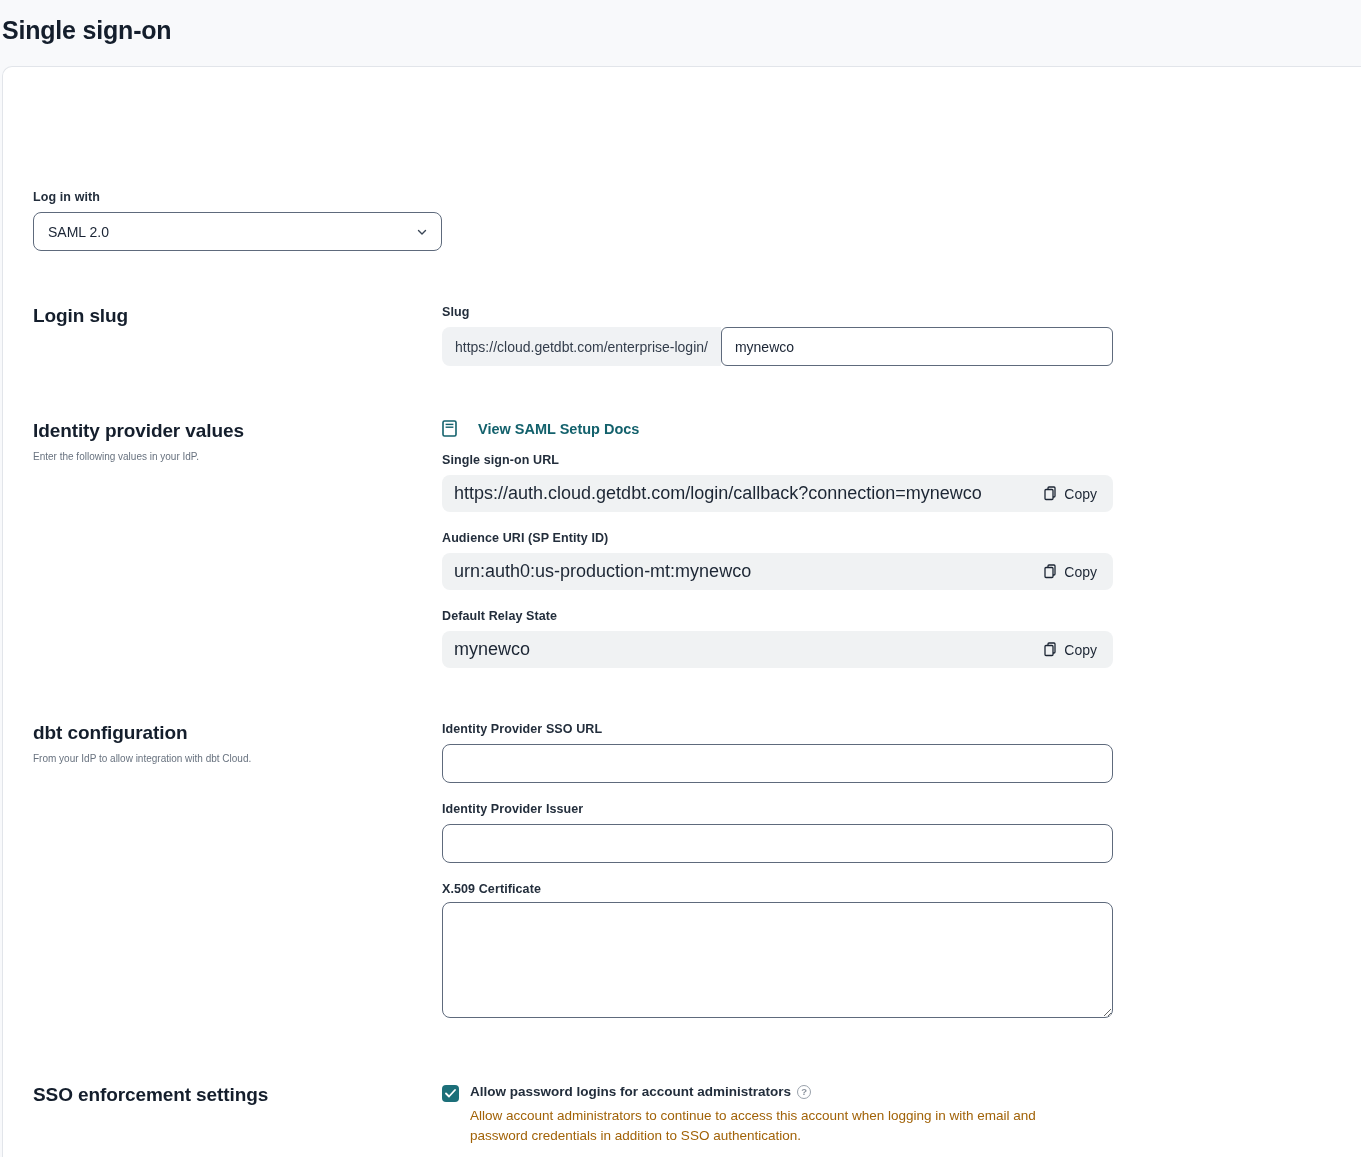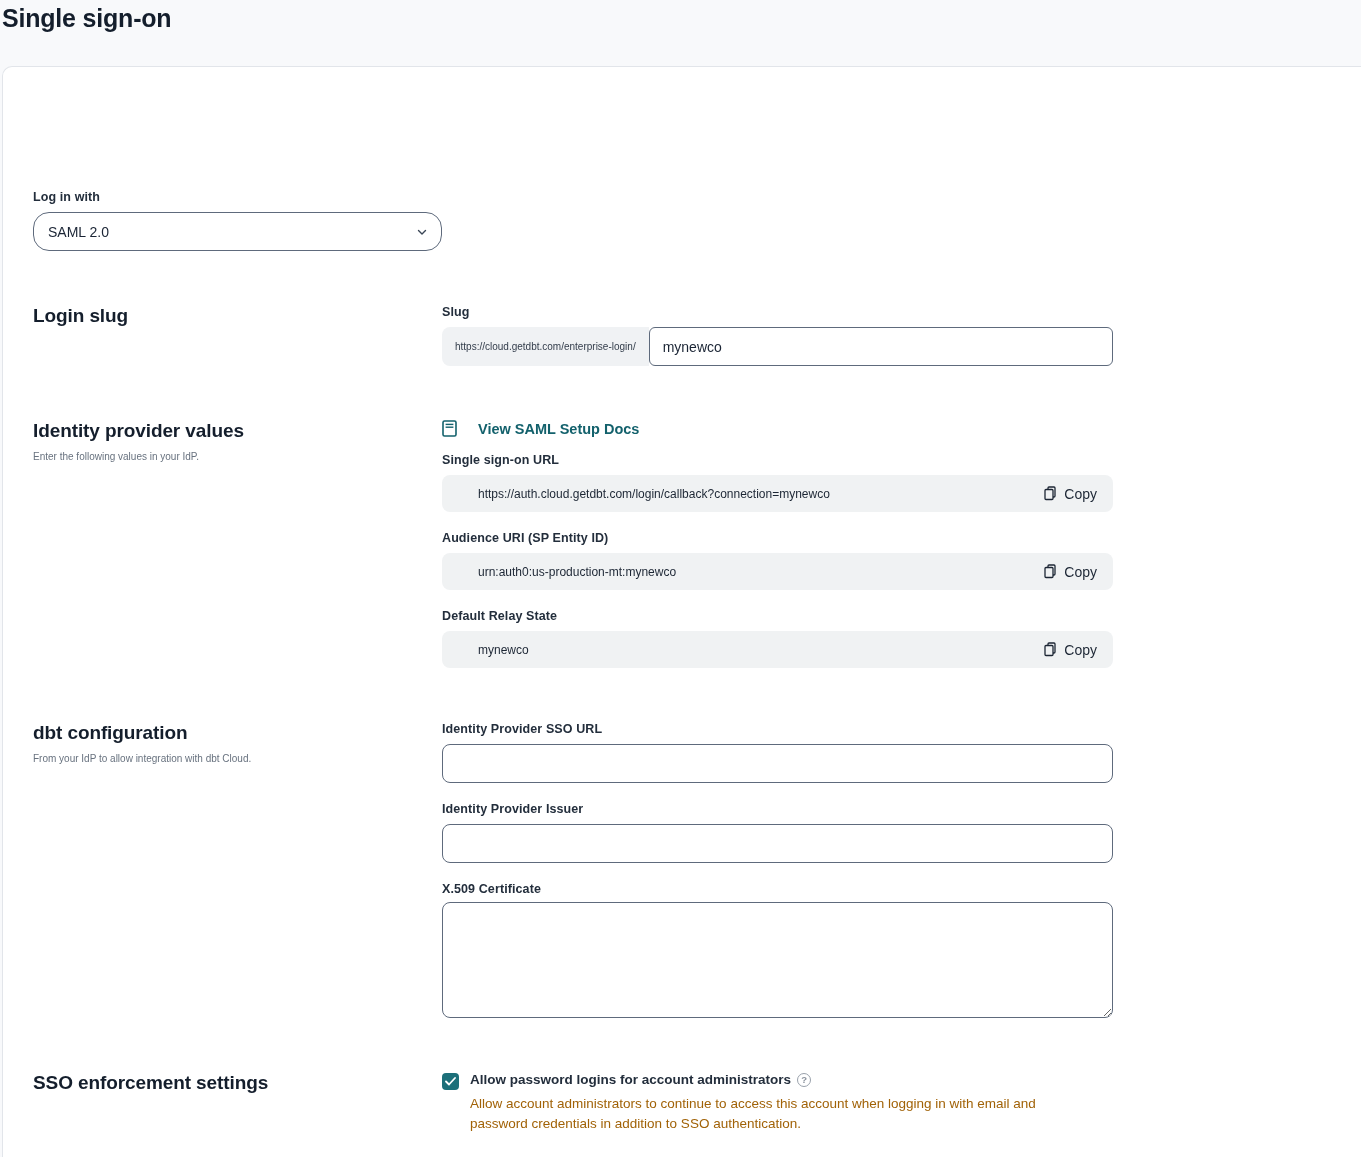--- a/index.html
+++ b/index.html
@@ -5,21 +5,21 @@
   * { margin: 0; padding: 0; box-sizing: border-box; }
   html, body {
     width: 1361px; height: 1157px;
     font-family: "Liberation Sans", "DejaVu Sans", sans-serif;
     background: #f8f9fb;
     color: #1a2434;
     overflow: hidden;
   }
   .page-header {
     height: 66px;
-    padding: 4px 0 0 2px;
+    padding: 16px 0 0 2px;
     background: #f8f9fb;
   }
   .page-title {
     font-size: 25px;
     font-weight: 700;
     color: #141e2c;
     letter-spacing: -0.2px;
   }
   .card {
     margin-left: 2px;
@@ -56,28 +56,28 @@
   }
   .field-label {
     display: block;
     font-size: 12.5px;
     font-weight: 700;
     color: #232e3c;
     margin-bottom: 8px;
     letter-spacing: 0.1px;
   }
   .field-group { margin-bottom: 18px; }
-  .field-group:last-child { margin-bottom: 0; }
+  .field-group:last-child { margin-bottom: 12px; }
 
   
   .select {
     position: relative;
     height: 39px;
     border: 1px solid #5e6a7c;
-    border-radius: 16px;
+    border-radius: 8px;
     background: #fff;
     display: flex;
     align-items: center;
     padding: 0 14px;
     cursor: pointer;
   }
   .select-value { font-size: 14px; color: #1a2434; }
   .select .chevron {
     position: absolute;
     right: 13px; top: 50%;
@@ -86,21 +86,21 @@
   }
 
   
   .slug-field { display: flex; height: 39px; }
   .slug-prefix {
     flex: 0 0 auto;
     display: flex; align-items: center;
     background: #f0f2f4;
     border-radius: 8px 0 0 8px;
     padding: 0 13px;
-    font-size: 10px;
+    font-size: 14px;
     color: #333d4b;
   }
   .slug-input {
     flex: 1 1 auto;
     min-width: 0;
     height: 39px;
     border: 1px solid #5e6a7c;
     border-radius: 6px;
     padding: 0 13px;
     font-size: 14px;
@@ -128,25 +128,24 @@
   .copy-row {
     height: 37px;
     background: #f0f2f3;
     border-radius: 8px;
     display: flex;
     align-items: center;
     justify-content: space-between;
     padding: 0 12px;
   }
   .copy-row-value {
-    font-size: 12px;
+    font-size: 18px;
     color: #1c2634;
     white-space: nowrap;
     overflow: hidden;
-    margin-left: 24px;
   }
   .copy-btn {
     display: inline-flex;
     align-items: center;
     gap: 7px;
     background: transparent;
     border: none;
     font-family: inherit;
     font-size: 14px;
     color: #1c2634;

